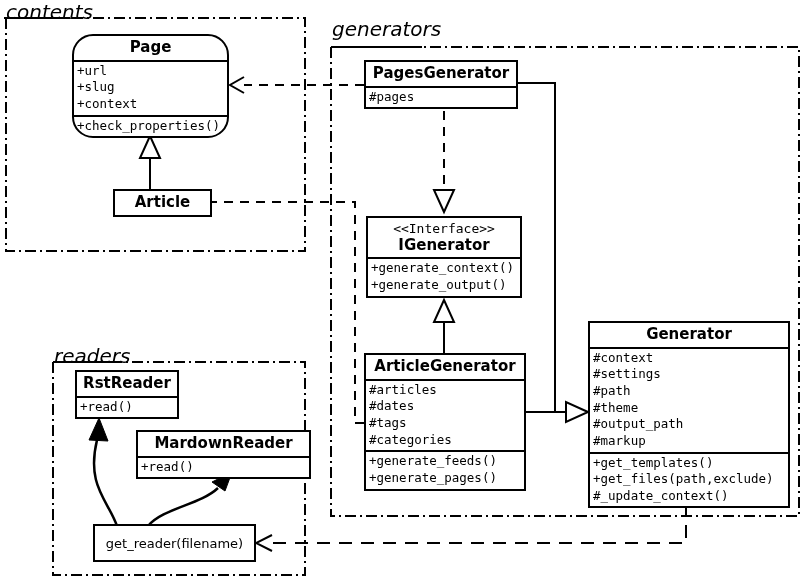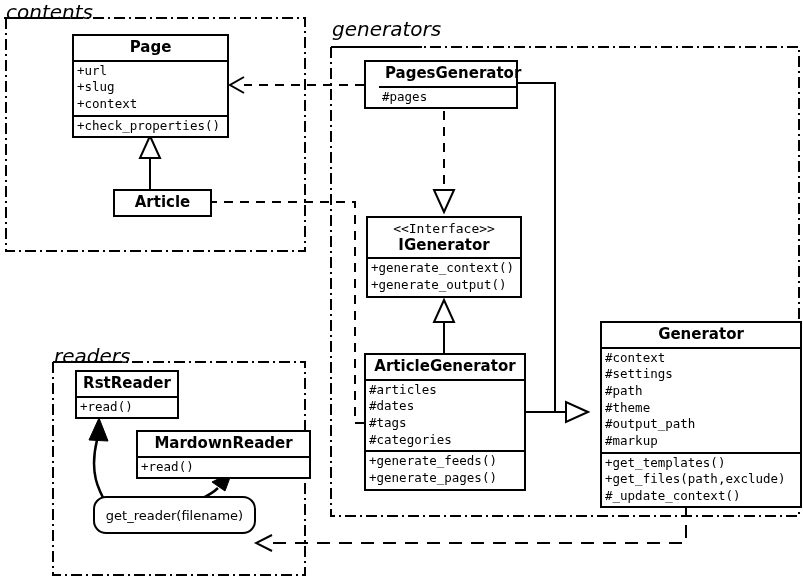--- a/index.html
+++ b/index.html
@@ -137,37 +137,37 @@
     <path d="M 148 526 C 163 508, 200 505, 218 488" fill="none" stroke="#000000" stroke-width="2.5"></path>
     <polygon points="232,472 212,482 225,491" fill="#000000" stroke="#000000" stroke-width="1"></polygon>
   </svg>
 
   <div class="pkg-label" style="left:6px; top:2px;">contents</div>
 
   <div class="pkg-label" style="left:332px; top:19px;">generators</div>
 
   <div class="pkg-label" style="left:54px; top:346px;">readers</div>
 
-  <div class="uml-class" style="left:72px; top:34px; width:157px;">
+  <div class="uml-class" style="left:72px; top:34px; width:157px;border-radius:21px;">
     <div class="uml-name">Page</div>
     <div class="uml-compartment">
       <div class="uml-item">+url</div>
       <div class="uml-item">+slug</div>
       <div class="uml-item">+context</div>
     </div>
     <div class="uml-compartment">
       <div class="uml-item">+check_properties()</div>
     </div>
   </div>
 
   <div class="uml-class" style="left:113px; top:189px; width:99px;">
     <div class="uml-name" style="padding:3px 6px 4px 6px;">Article</div>
   </div>
 
-  <div class="uml-class" style="left:364px; top:60px; width:154px;padding-left:13px;">
+  <div class="uml-class" style="left:364px; top:60px; width:154px;">
     <div class="uml-name">PagesGenerator</div>
     <div class="uml-compartment">
       <div class="uml-item">#pages</div>
     </div>
   </div>
 
   <div class="uml-class" style="left:366px; top:216px; width:156px;">
     <div class="uml-name">
       <span class="uml-stereotype">&lt;&lt;Interface&gt;&gt;</span>
       <span>IGenerator</span>
@@ -185,21 +185,21 @@
       <div class="uml-item">#dates</div>
       <div class="uml-item">#tags</div>
       <div class="uml-item">#categories</div>
     </div>
     <div class="uml-compartment">
       <div class="uml-item">+generate_feeds()</div>
       <div class="uml-item">+generate_pages()</div>
     </div>
   </div>
 
-  <div class="uml-class" style="left:588px; top:321px; width:202px;margin-left:12px;">
+  <div class="uml-class" style="left:588px; top:321px; width:202px;">
     <div class="uml-name">Generator</div>
     <div class="uml-compartment">
       <div class="uml-item">#context</div>
       <div class="uml-item">#settings</div>
       <div class="uml-item">#path</div>
       <div class="uml-item">#theme</div>
       <div class="uml-item">#output_path</div>
       <div class="uml-item">#markup</div>
     </div>
     <div class="uml-compartment">
@@ -216,17 +216,17 @@
     </div>
   </div>
 
   <div class="uml-class" style="left:136px; top:430px; width:175px;">
     <div class="uml-name">MardownReader</div>
     <div class="uml-compartment">
       <div class="uml-item">+read()</div>
     </div>
   </div>
 
-  <div class="plain-box" style="left:93px; top:496px; width:163px; height:38px;border-radius:13px;">
+  <div class="plain-box" style="left:93px; top:524px; width:163px; height:38px;">
     <span class="plain-label">get_reader(filename)</span>
   </div>
 
 </div>
 
 </body></html>

